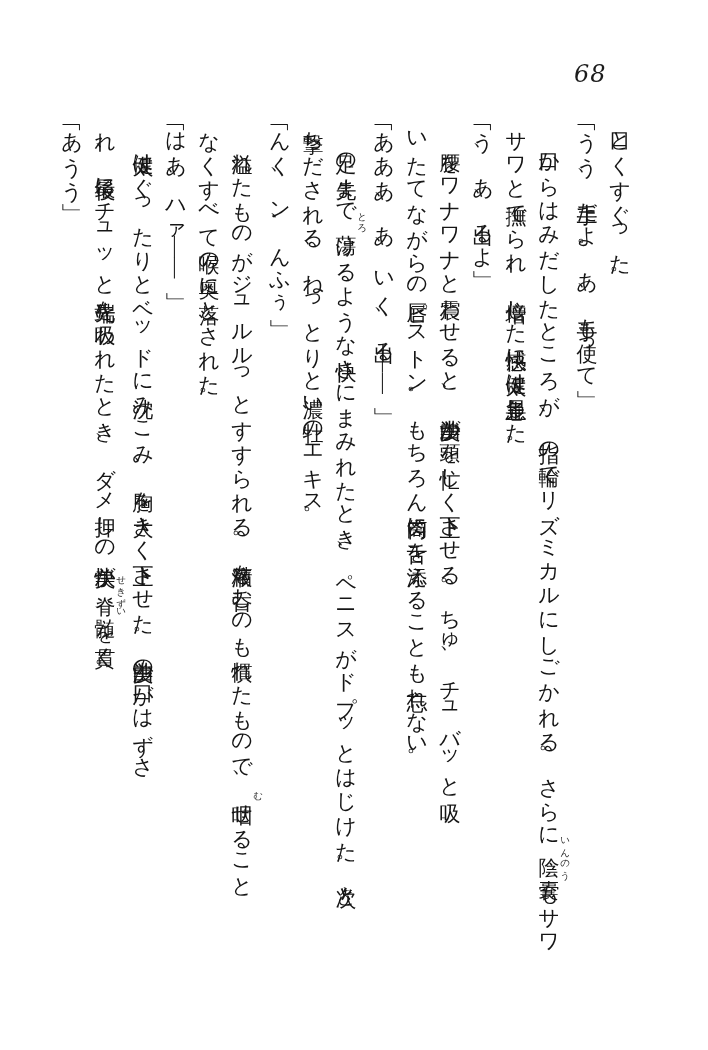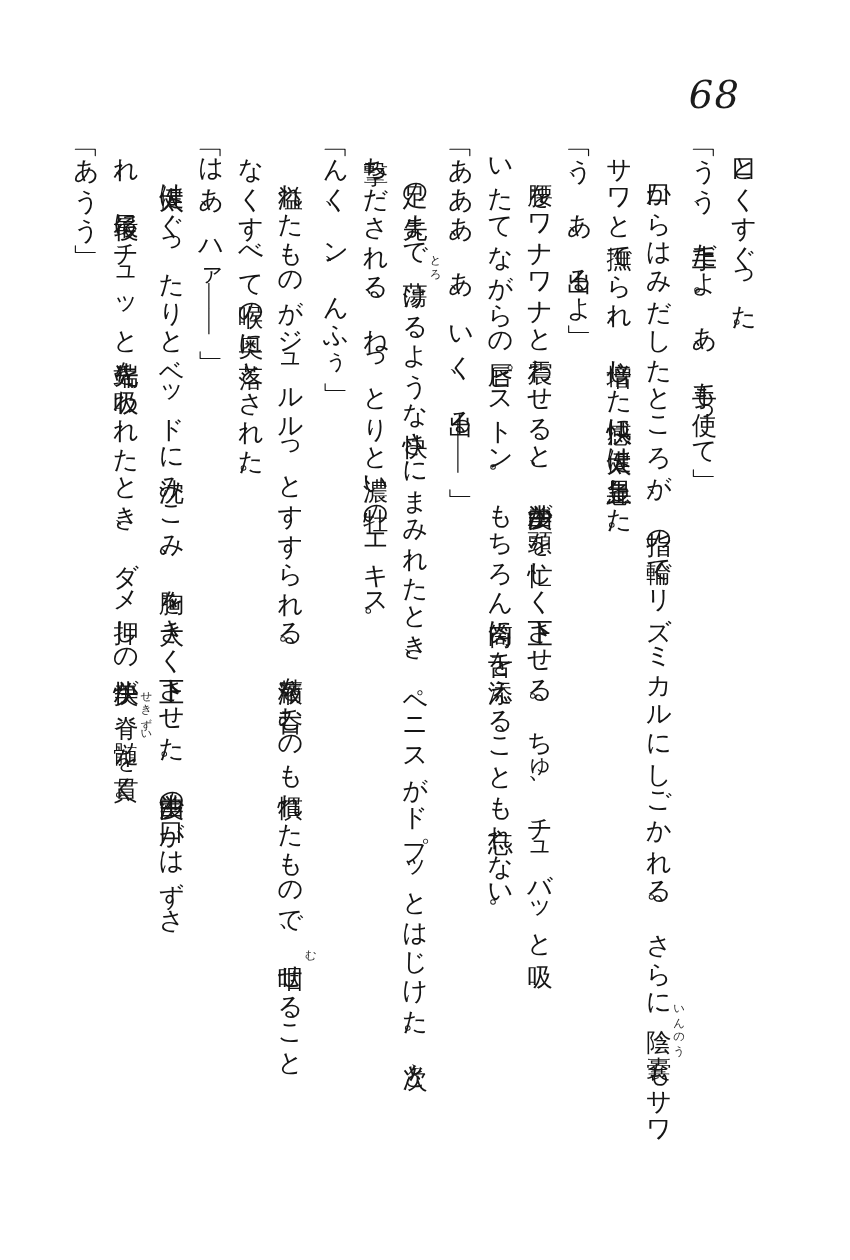--- a/index.html
+++ b/index.html
@@ -12,21 +12,21 @@
     width: 708px;
     height: 1050px;
     background: #ffffff;
     overflow: hidden;
     font-family: "Liberation Serif", "DejaVu Serif", serif;
   }
   .page-number {
     position: absolute;
     top: 60px;
     left: 574px;
-    font-size: 32px;
+    font-size: 24px;
     font-style: italic;
     color: #1b1b1b;
     letter-spacing: 1px;
     font-family: "DejaVu Serif", "Liberation Serif", serif;
   }
   .text-block {
     position: absolute;
     top: 117px;
     right: 72px;
     height: 836px;

